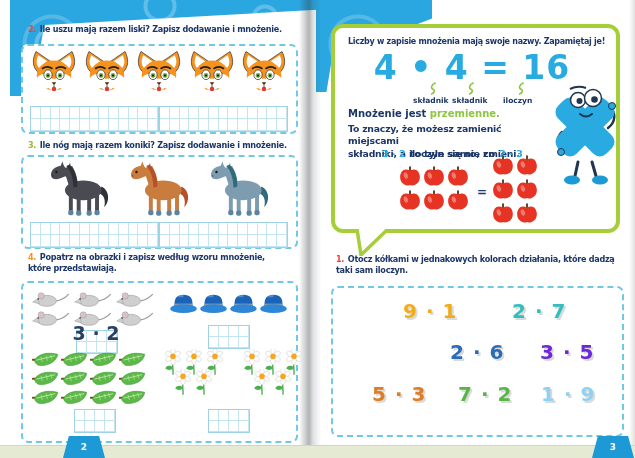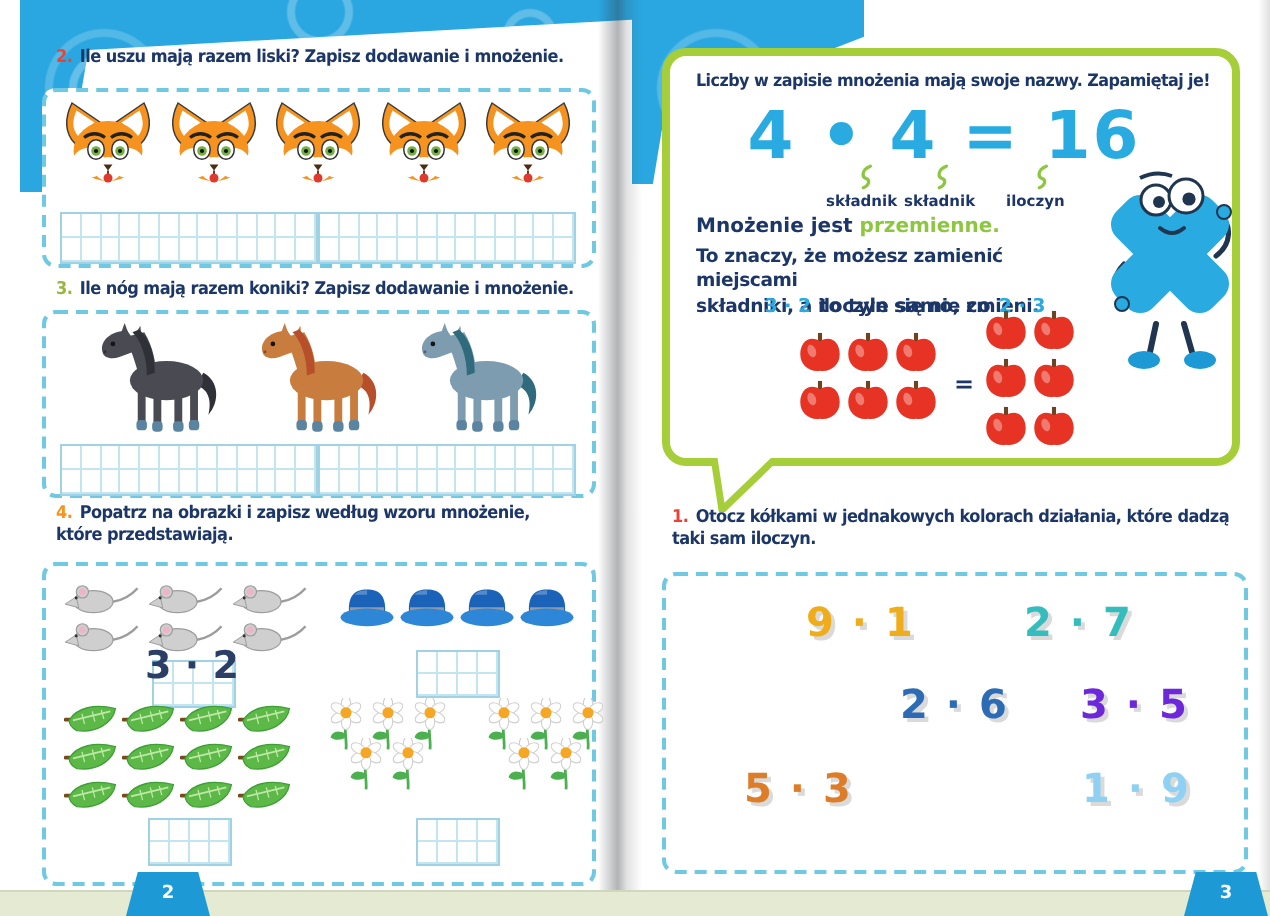--- a/index.html
+++ b/index.html
@@ -864,14 +864,15 @@
       <span>2</span>
     </div>
   <div class="tab" id="tab-right">
       <span>3</span>
     </div>
 <span class="expr expr-0" style="color: rgb(240, 173, 27);">9 · 1</span>
     <span class="expr expr-1" style="color: rgb(53, 189, 189);">2 · 7</span>
     <span class="expr expr-3" style="color: rgb(45, 108, 181);">2 · 6</span>
     <span class="expr expr-4" style="color: #6d28d9;">3 · 5</span>
     <span class="expr expr-5" style="color: rgb(221, 125, 39);">5 · 3</span>
+    <span class="expr expr-6" style="color: rgb(88, 182, 71);">7 · 2</span>
     <span class="expr expr-7" style="color: rgb(142, 209, 242);">1 · 9</span>
   </div>
 
 </body></html>

